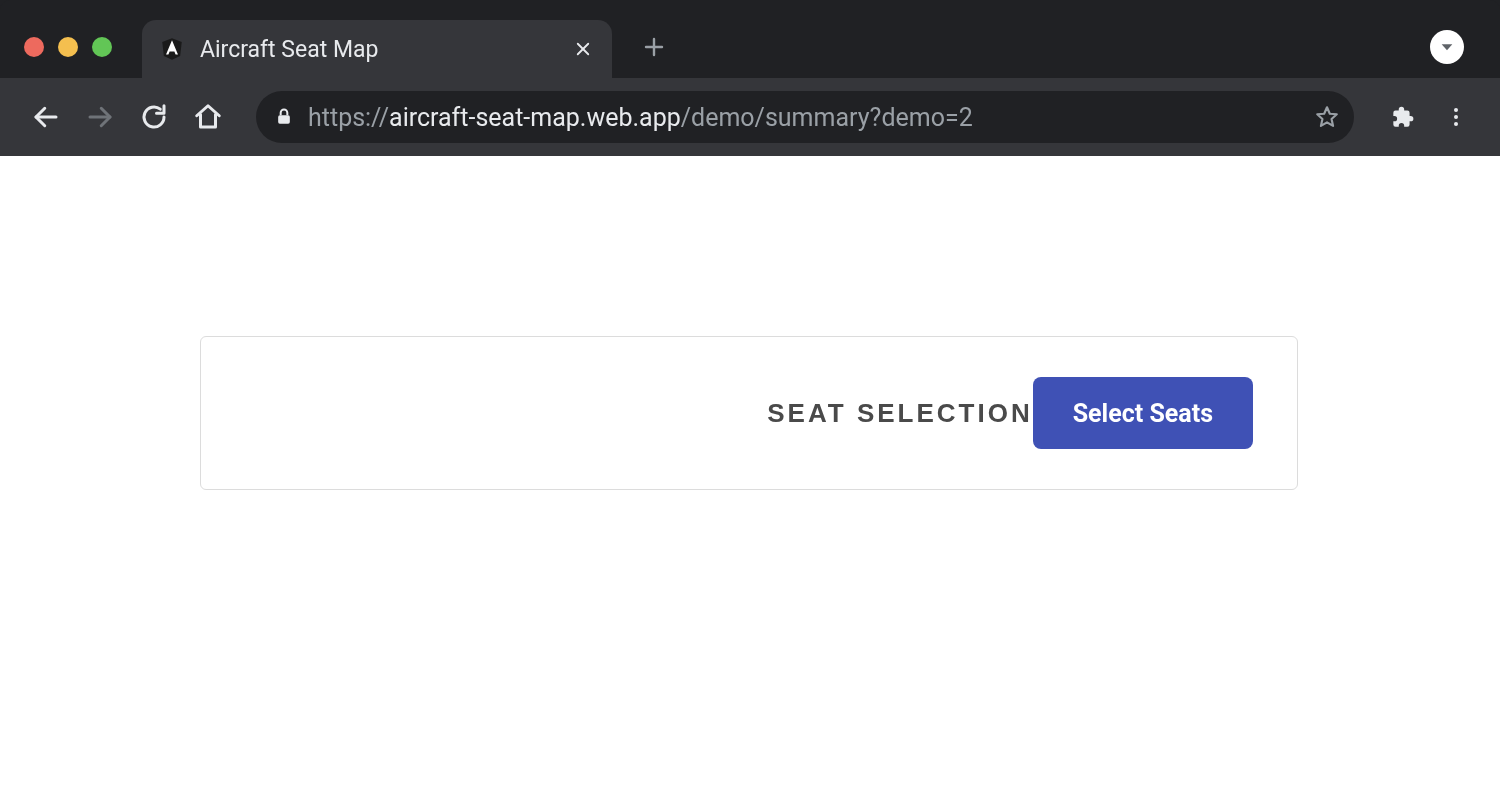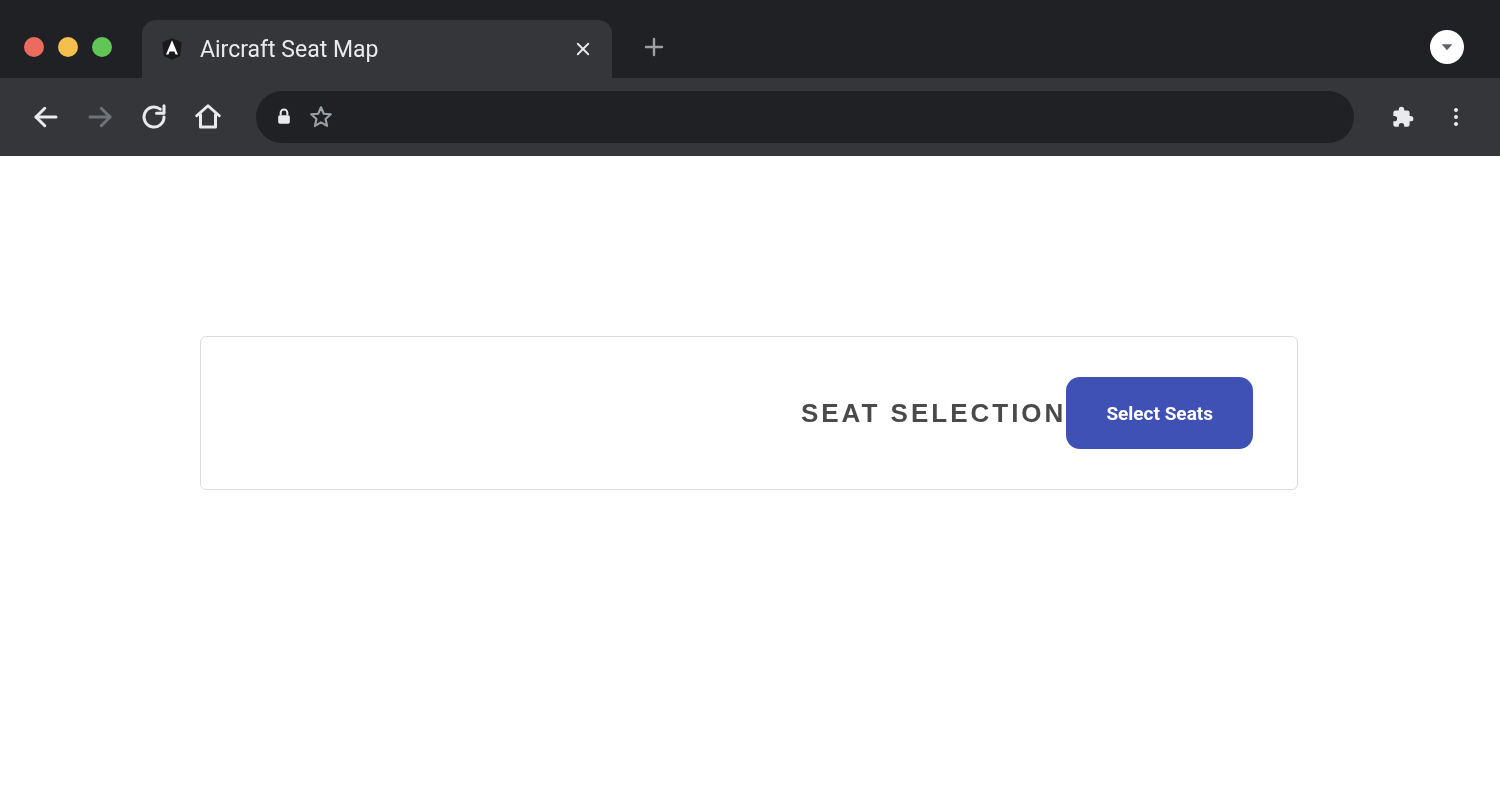--- a/index.html
+++ b/index.html
@@ -118,23 +118,23 @@
     font-weight: 800;
     text-transform: uppercase;
     font-family: "Helvetica Neue", Helvetica, Arial, sans-serif;
   }
   .select-btn {
     background:#3f51b5;
     color:#fff;
     border:none;
     height: 72px;
     padding: 0 40px;
-    font-size: 19px;
+    font-size: 25px;
     font-weight: 700;
-    border-radius: 14px;
+    border-radius: 8px;
     cursor:pointer;
     font-family: inherit;
   }
 </style>
 </head>
 <body>
 
 <div class="browser-chrome">
   <div class="tabstrip">
     <div class="traffic-lights">
@@ -199,20 +199,23 @@
         </svg>
     </div>
 
     <div class="addrbar">
       <span class="lock">
         <svg viewBox="0 0 24 24" width="20" height="20" fill="#e8eaed">
             <rect x="5" y="10" width="14" height="10" rx="2"></rect>
             <path d="M8 10 V7 a4 4 0 0 1 8 0 V10" fill="none" stroke="#e8eaed" stroke-width="2.4"></path>
           </svg>
       </span>
+      <span class="url">
+        <span>https://</span><span class="host">aircraft-seat-map.web.app</span><span>/demo/summary?demo=2</span>
+      </span>
       <span class="star">
         <svg viewBox="0 0 24 24" width="26" height="26" fill="none" stroke="#9aa0a6" stroke-width="2" stroke-linejoin="round">
             <polygon points="12,3 14.6,9 21,9.5 16.2,13.8 17.6,20.2 12,16.9 6.4,20.2 7.8,13.8 3,9.5 9.4,9"></polygon>
           </svg>
       </span>
     </div>
 
     <div class="ext-btn">
       <svg viewBox="0 0 24 24" width="26" height="26" fill="#e8eaed">
           <path d="M20 11h-1V8a2 2 0 0 0-2-2h-3V5a2.5 2.5 0 0 0-5 0v1H6a2 2 0 0 0-2 2v3h1a2.5 2.5 0 0 1 0 5H4v3a2 2 0 0 0 2 2h3v-1a2.5 2.5 0 0 1 5 0v1h3a2 2 0 0 0 2-2v-3h1a2.5 2.5 0 0 0 0-5z"></path>

